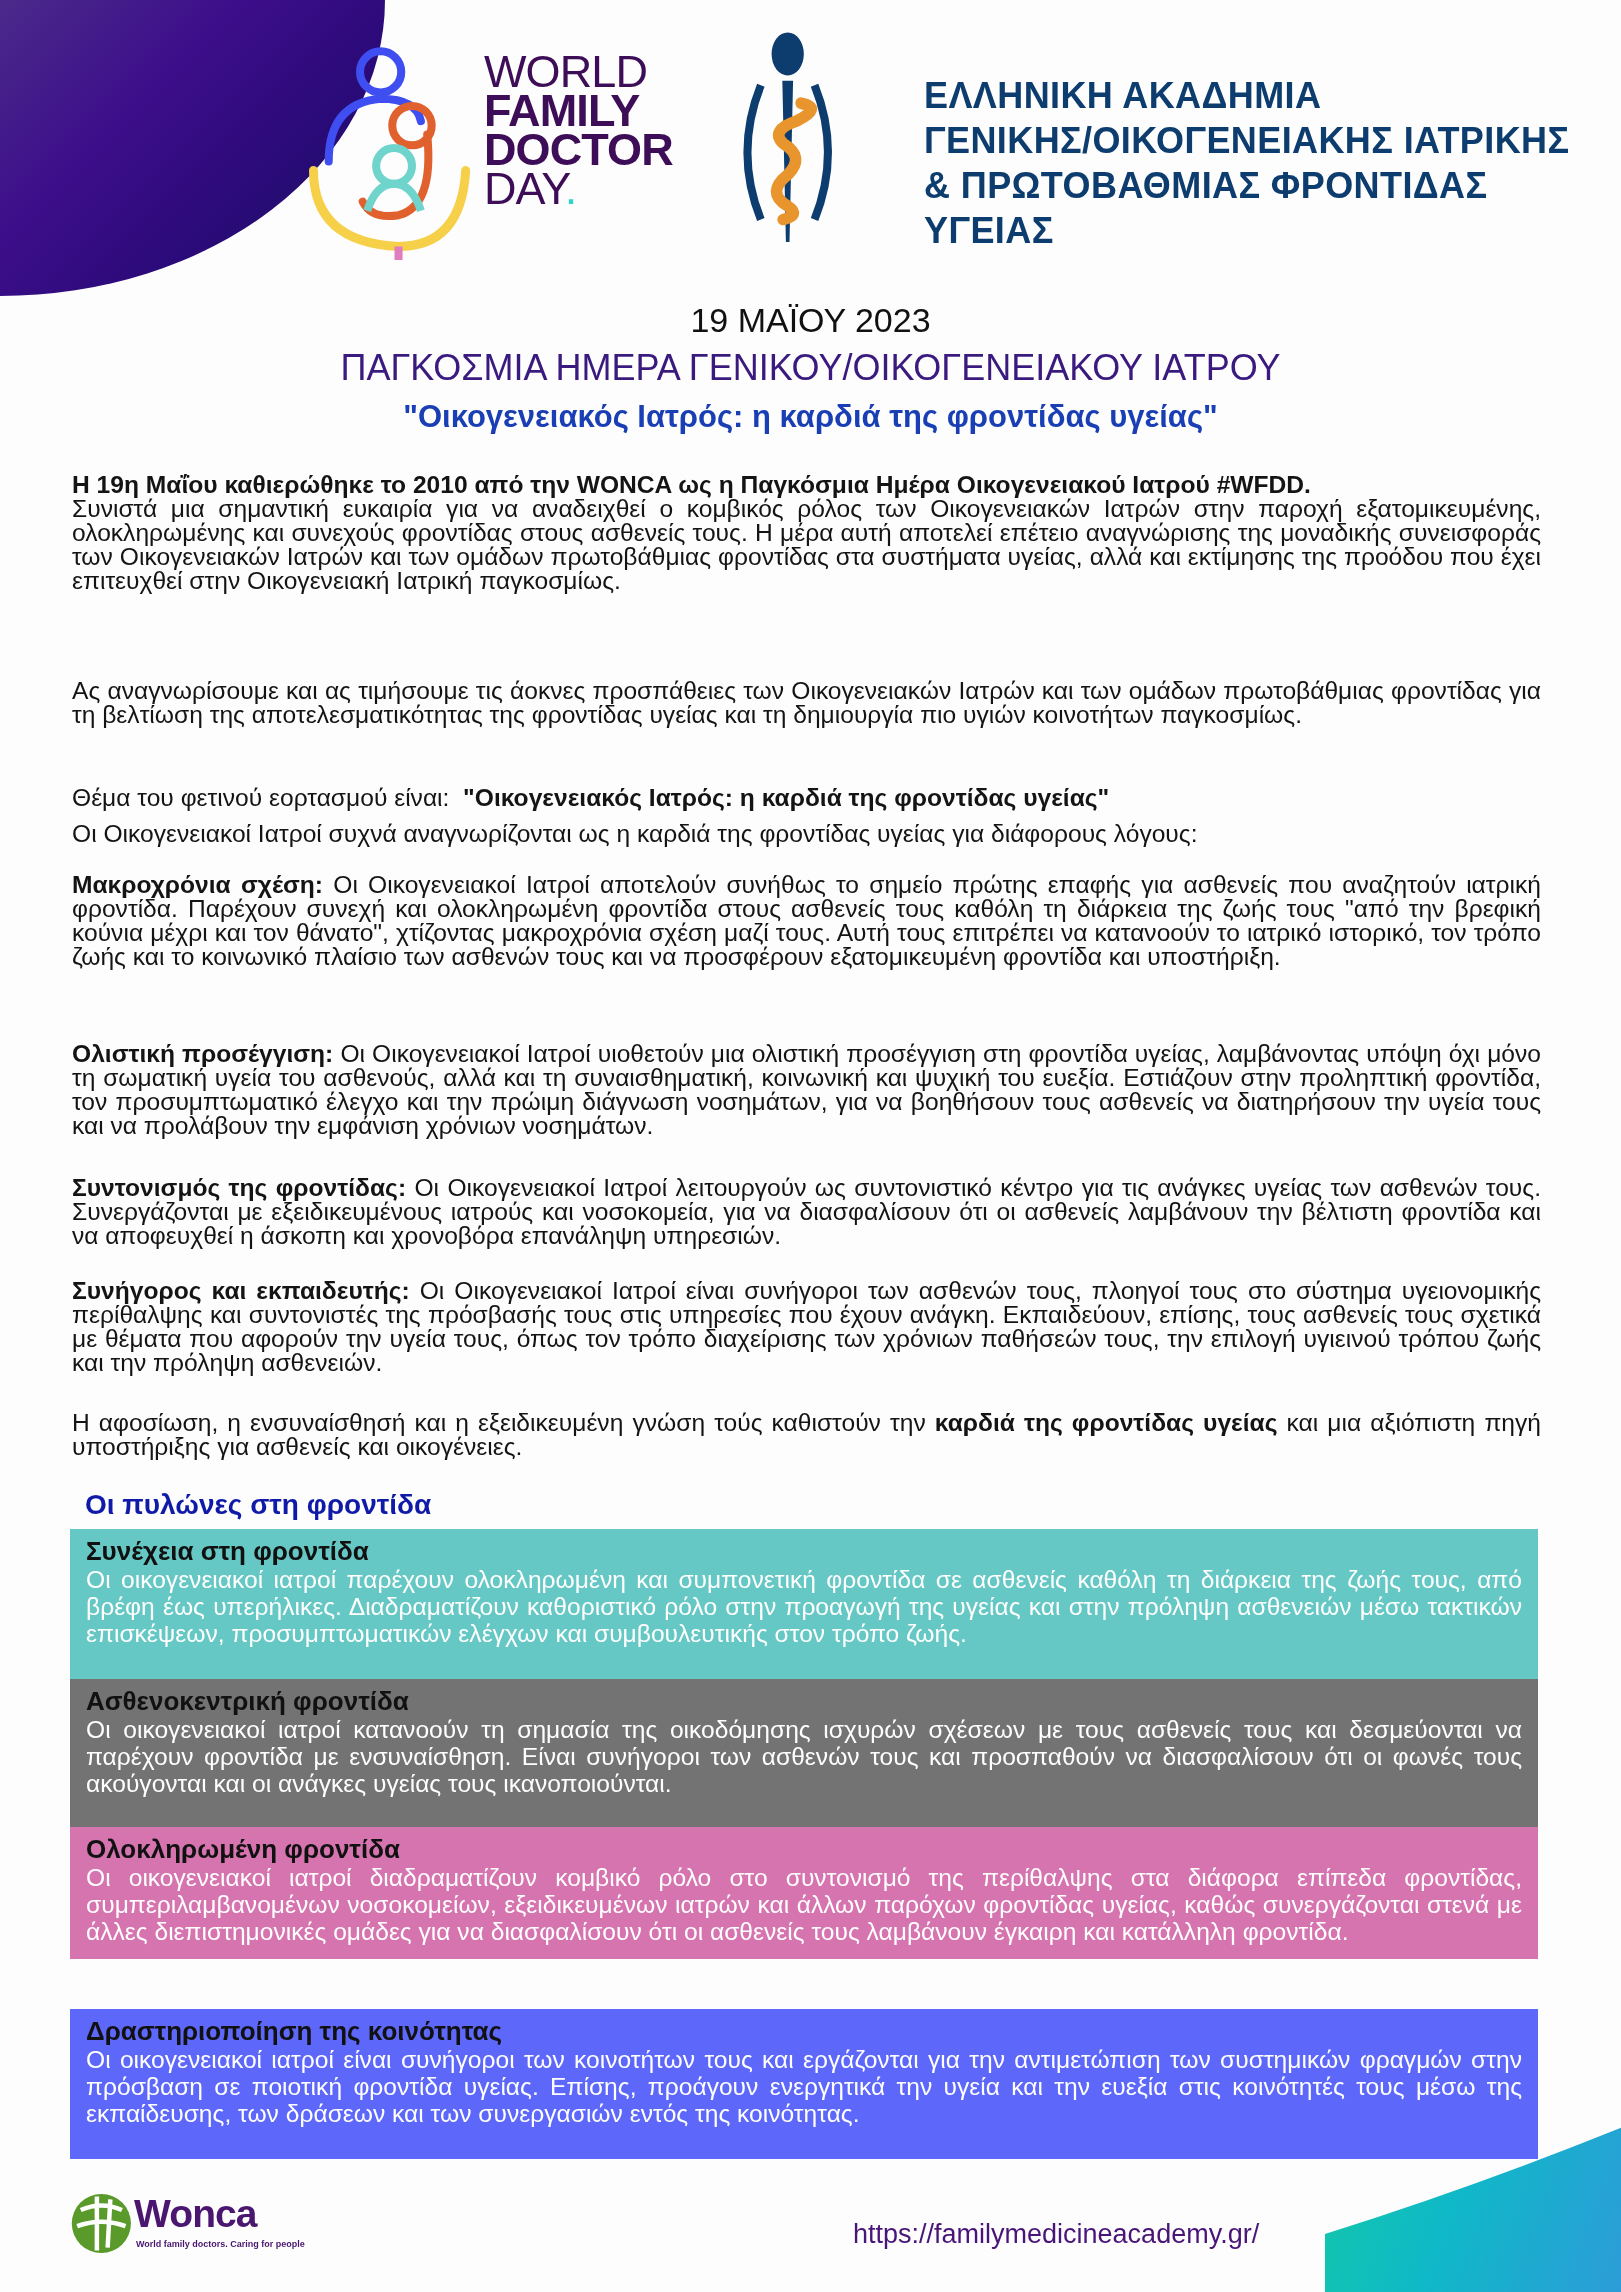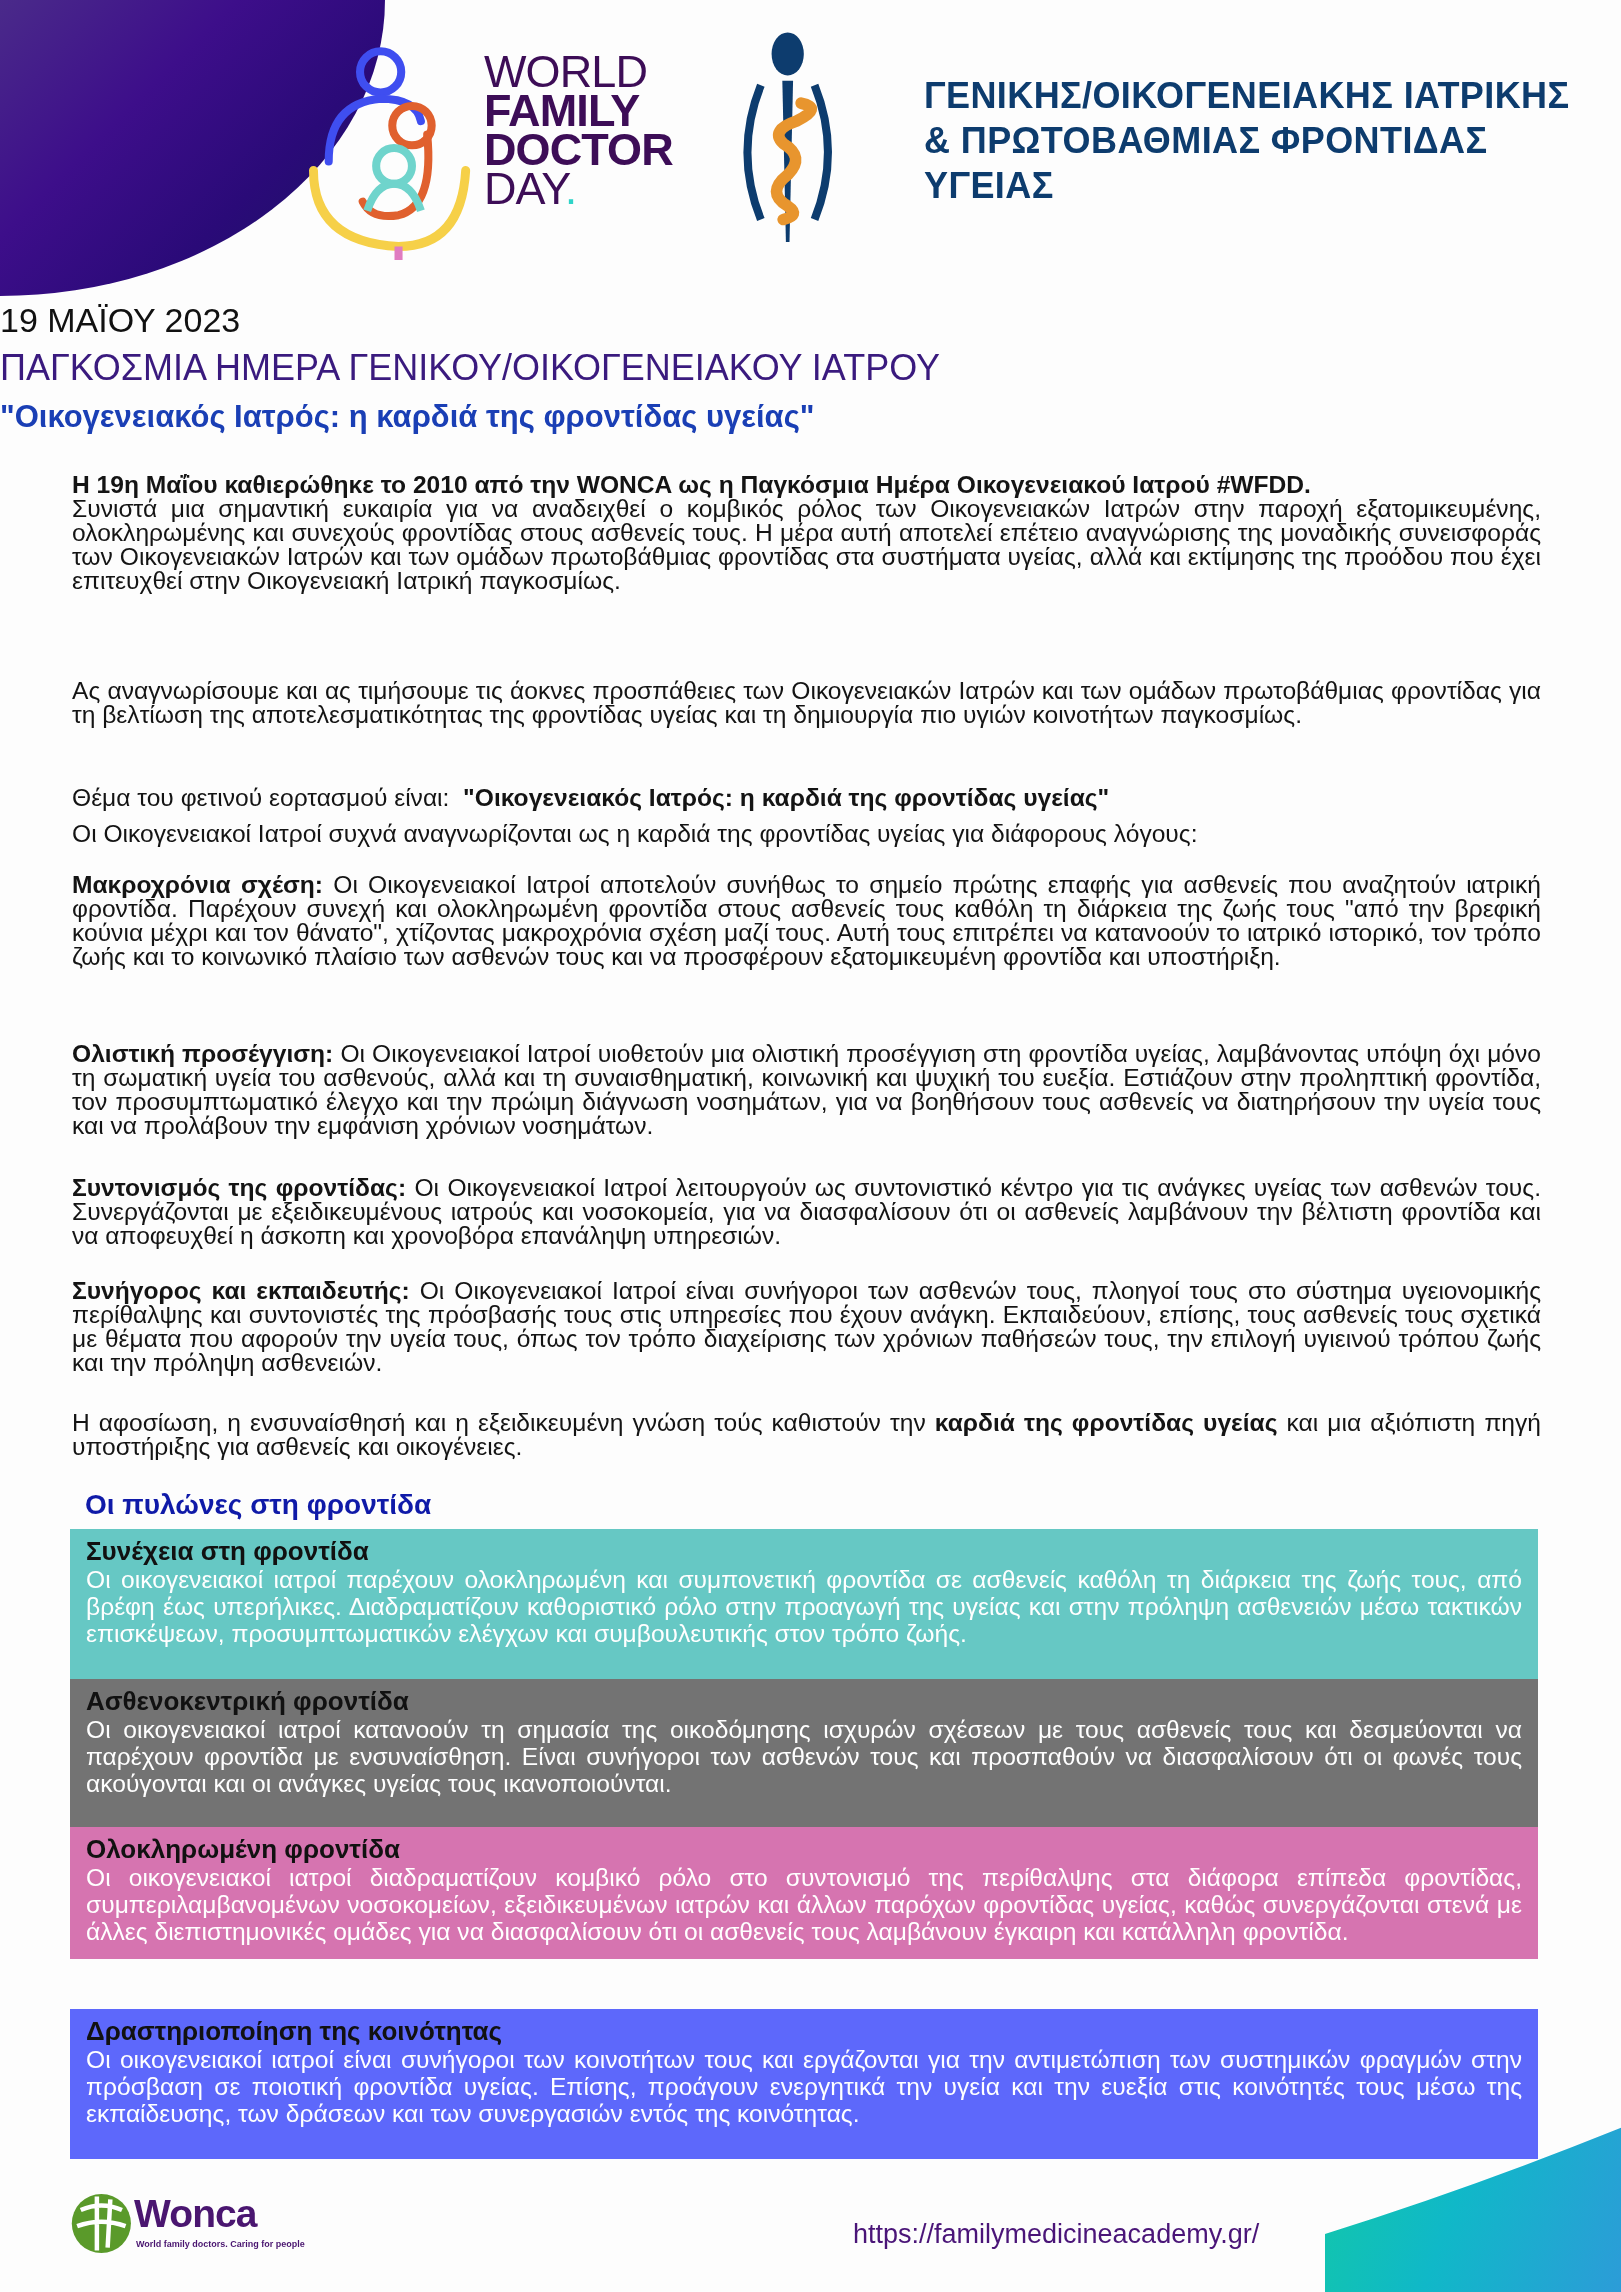--- a/index.html
+++ b/index.html
@@ -14,21 +14,21 @@
   .wfdd { position:absolute; left:309px; top:36px; width:385px; height:224px; }
   .wfdd-text { position:absolute; left:484px; top:52px; color:#3d0d57; font-weight:bold;
     font-size:45px; line-height:39px; letter-spacing:-0.9px; }
   .wfdd-text .l { display:block; }
   .wfdd-text .thin { font-weight:normal; }
   .wfdd-dot { color:#2fd4c8; }
   .acad-logo { position:absolute; left:734px; top:18px; width:179px; height:233px; }
   .acad-text { position:absolute; left:924px; top:73px; color:#0d3c6e; font-weight:bold;
     font-size:36px; line-height:45px; letter-spacing:0.4px; }
   .acad-text span { display:block; }
-  .header { position:absolute; left:0; width:1621px; }
+  .header { position:absolute; left:0; width:1621px; text-align:center; }
   .date { top:301px; font-size:34px; color:#111; }
   .title { top:347px; font-size:36px; color:#3a1a7e; }
   .subtitle { top:399px; font-size:31px; color:#1a3fb5; font-weight:bold; }
   .body { position:absolute; left:72px; width:1469px; font-size:24.6px; line-height:24px;
     text-align:justify; color:#141414; }
   .body p { margin:0; }
   .b { font-weight:bold; }
   .pillars-title { position:absolute; left:85px; top:1489px; font-size:28px; font-weight:bold; color:#0f1aa8; }
   .pillar { position:absolute; left:70px; width:1468px; box-sizing:border-box; padding:7.2px 16px 0 16px; }
   .pillar h3 { margin:0; font-size:26px; line-height:30px; color:#111; font-weight:bold; }
@@ -62,20 +62,21 @@
 </div>
 
 <svg class="acad-logo" viewBox="0 0 200 260">
   <ellipse cx="60" cy="40" rx="18" ry="24" fill="#0d3c6e"></ellipse>
   <path d="M54 70 L66 70 L62 250 L58 250 Z" fill="#0d3c6e"></path>
   <path d="M30 75 Q 0 150 30 225" fill="none" stroke="#0d3c6e" stroke-width="9"></path>
   <path d="M90 75 Q 120 150 90 225" fill="none" stroke="#0d3c6e" stroke-width="9"></path>
   <path d="M75 95 Q 100 100 70 115 Q 40 125 55 140 Q 80 155 60 175 Q 35 195 60 210 Q 75 220 55 225" fill="none" stroke="#e8952e" stroke-width="13" stroke-linecap="round"></path>
 </svg>
 <div class="acad-text">
+  <span>ΕΛΛΗΝΙΚΗ ΑΚΑΔΗΜΙΑ</span>
   <span>ΓΕΝΙΚΗΣ/ΟΙΚΟΓΕΝΕΙΑΚΗΣ ΙΑΤΡΙΚΗΣ</span>
   <span>&amp; ΠΡΩΤΟΒΑΘΜΙΑΣ ΦΡΟΝΤΙΔΑΣ ΥΓΕΙΑΣ</span>
 </div>
 
 <div class="header date">19 ΜΑΪΟΥ 2023</div>
 <div class="header title">ΠΑΓΚΟΣΜΙΑ ΗΜΕΡΑ ΓΕΝΙΚΟΥ/ΟΙΚΟΓΕΝΕΙΑΚΟΥ ΙΑΤΡΟΥ</div>
 <div class="header subtitle">"Οικογενειακός Ιατρός: η καρδιά της φροντίδας υγείας"</div>
 
 <div class="body" style="top:473px;">
   <p class="b">Η 19η Μαΐου καθιερώθηκε το 2010 από την WONCA ως η Παγκόσμια Ημέρα Οικογενειακού Ιατρού #WFDD.</p>

